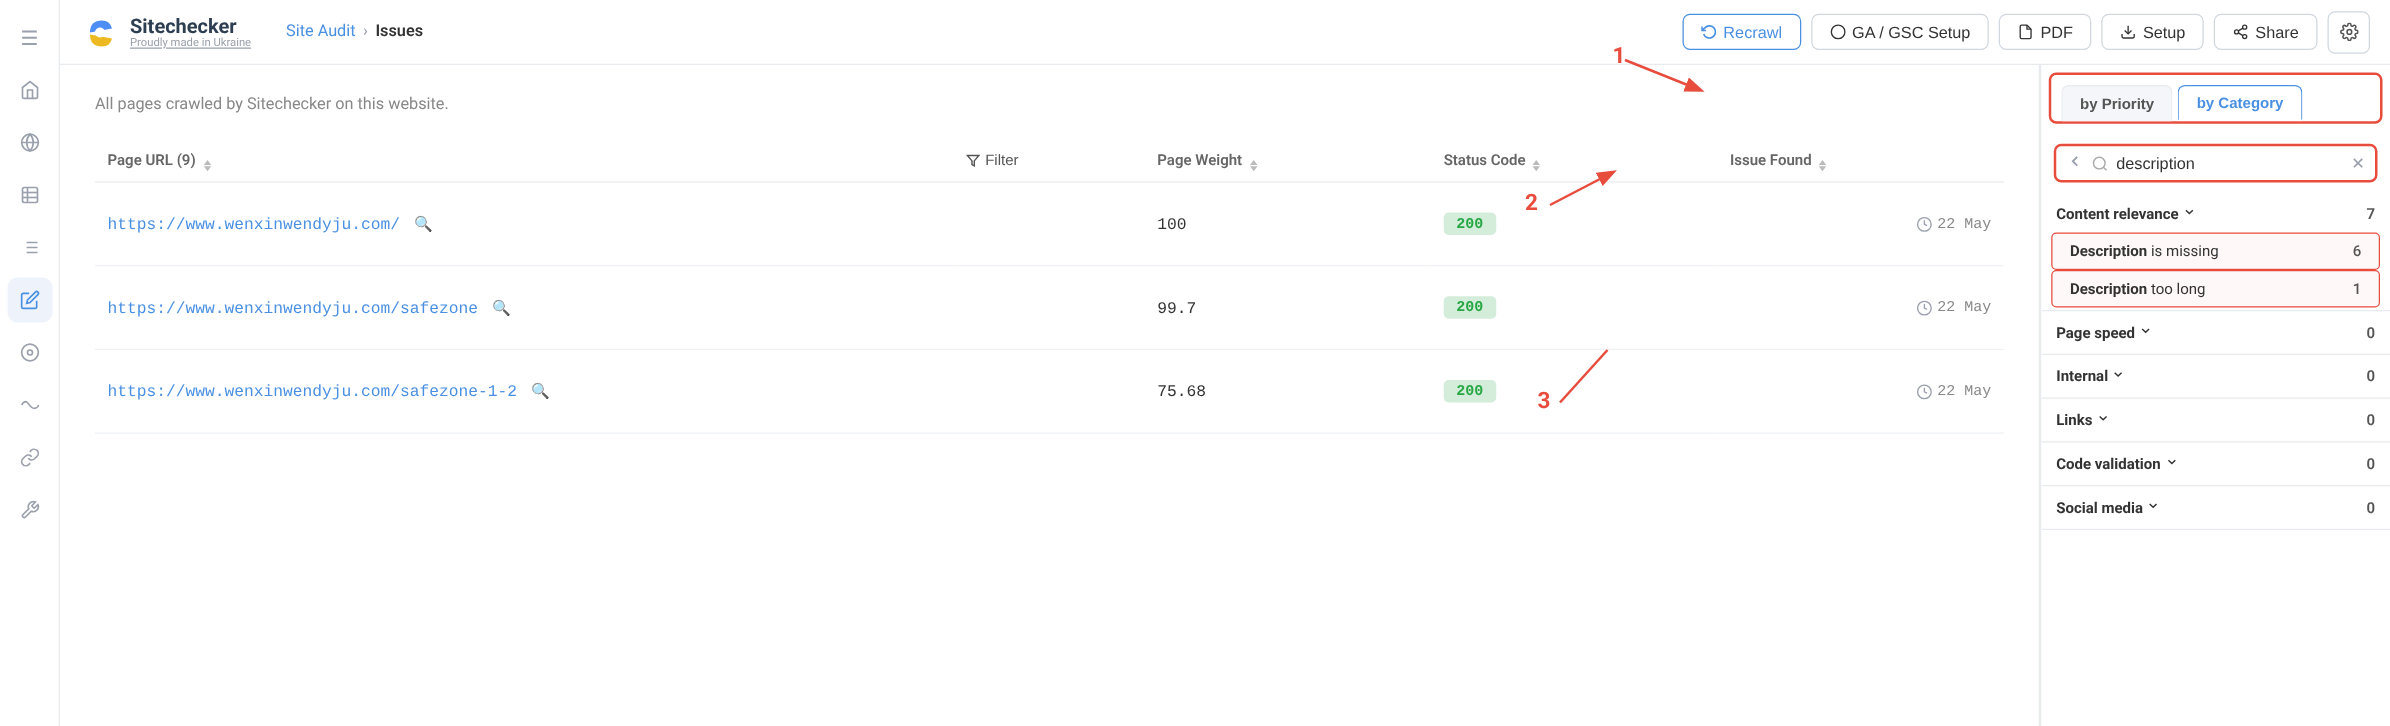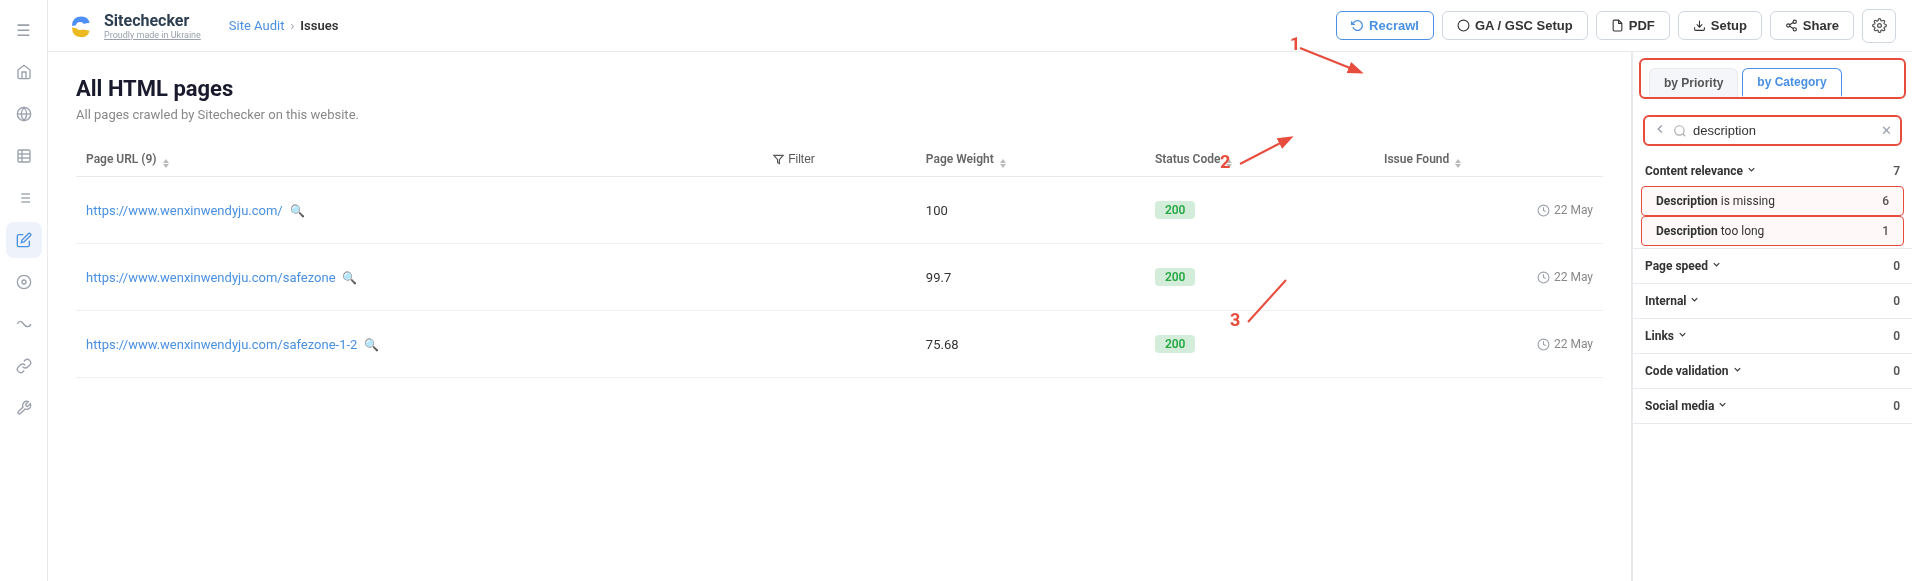--- a/index.html
+++ b/index.html
@@ -94,21 +94,21 @@
       display: flex;
       align-items: center;
       gap: 5px;
       padding: 6px 14px;
       border-radius: 6px;
       border: 1.5px solid #d0d7de;
       background: #fff;
       color: #333;
       font-size: 13px;
       cursor: pointer;
-      font-weight: 700;
+      font-weight: 400;
     }
     .btn-primary {
       border-color: #4a90e2;
       color: #4a90e2;
     }
     .gear-btn {
       width: 34px;
       height: 34px;
       padding: 0;
       display: flex;
@@ -161,20 +161,21 @@
       color: #666;
       padding: 8px 10px;
       border-bottom: 1px solid #e8eaed;
       white-space: nowrap;
     }
     .data-table td {
       padding: 24px 10px;
       border-bottom: 1px solid #f0f1f5;
       font-size: 13px;
       color: #333;
+      font-family: Liberation Mono, monospace;
     }
     .url-link {
       color: #4a90e2;
       text-decoration: none;
       font-size: 13px;
     }
     .search-icon-inline {
       color: #9aa0ac;
       font-size: 12px;
       margin-left: 4px;
@@ -489,21 +490,20 @@
             <circle cx="12" cy="12" r="3"></circle>
             <path d="M19.4 15a1.65 1.65 0 00.33 1.82l.06.06a2 2 0 010 2.83 2 2 0 01-2.83 0l-.06-.06a1.65 1.65 0 00-1.82-.33 1.65 1.65 0 00-1 1.51V21a2 2 0 01-4 0v-.09A1.65 1.65 0 009 19.4a1.65 1.65 0 00-1.82.33l-.06.06a2 2 0 01-2.83 0 2 2 0 010-2.83l.06-.06A1.65 1.65 0 004.68 15a1.65 1.65 0 00-1.51-1H3a2 2 0 010-4h.09A1.65 1.65 0 004.6 9a1.65 1.65 0 00-.33-1.82l-.06-.06a2 2 0 010-2.83 2 2 0 012.83 0l.06.06A1.65 1.65 0 009 4.68a1.65 1.65 0 001-1.51V3a2 2 0 014 0v.09a1.65 1.65 0 001 1.51 1.65 1.65 0 001.82-.33l.06-.06a2 2 0 012.83 0 2 2 0 010 2.83l-.06.06A1.65 1.65 0 0019.4 9a1.65 1.65 0 001.51 1H21a2 2 0 010 4h-.09a1.65 1.65 0 00-1.51 1z"></path>
           </svg>
       </button>
     </div>
   </div>
 
   <div class="content-area">
 
     <div class="table-section">
-      <h1 class="page-title">All HTML pages</h1>
       <p class="page-subtitle">All pages crawled by Sitechecker on this website.</p>
 
       <table class="data-table">
         <thead>
           <tr>
             <th class="col-url">
               Page URL (9)
               <span class="sort-icon">
                 <span class="sort-up"></span>
                 <span class="sort-down"></span>

